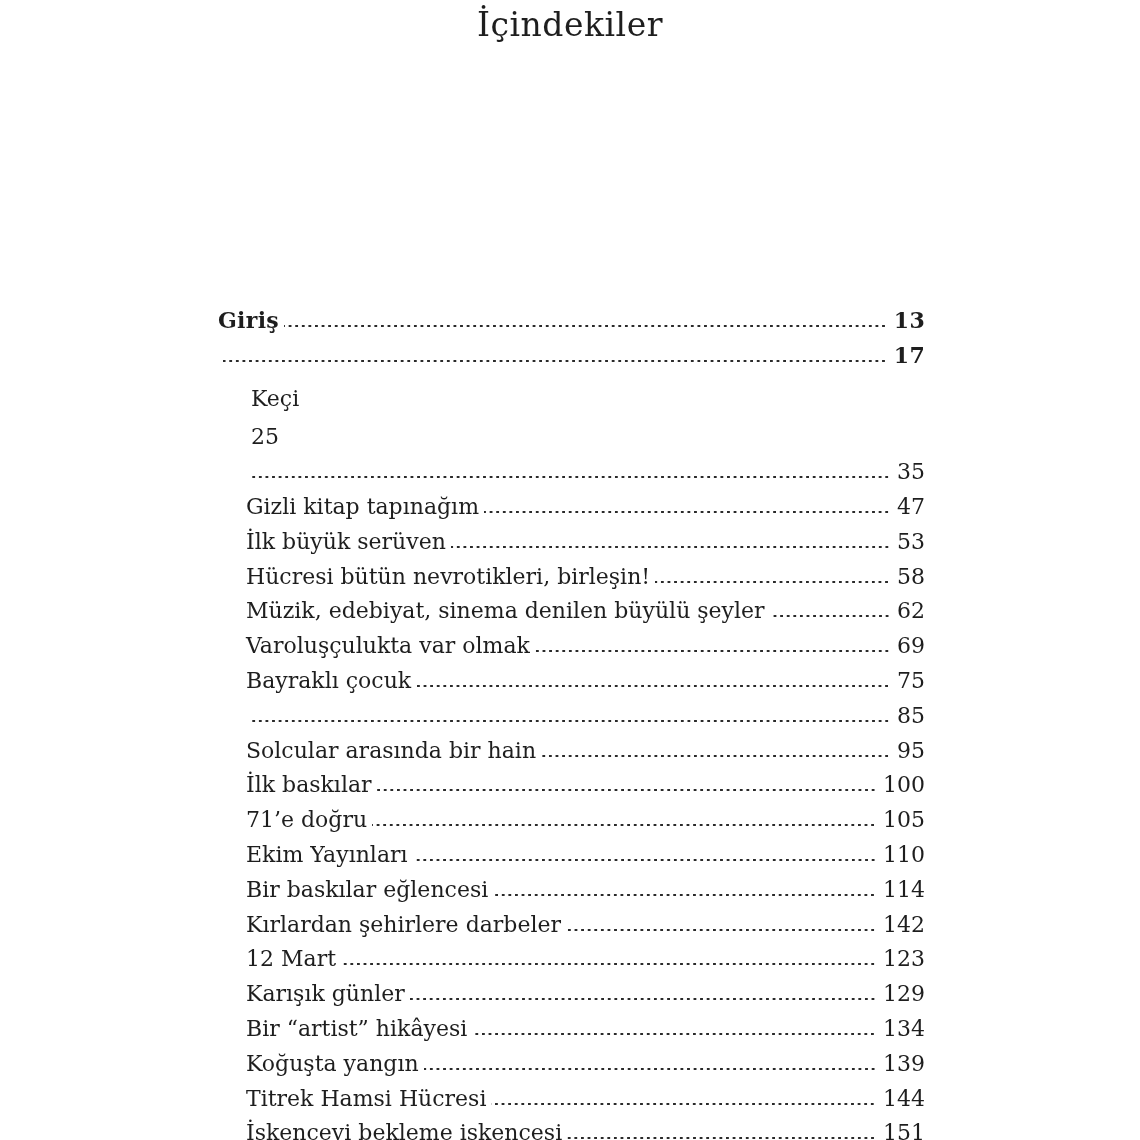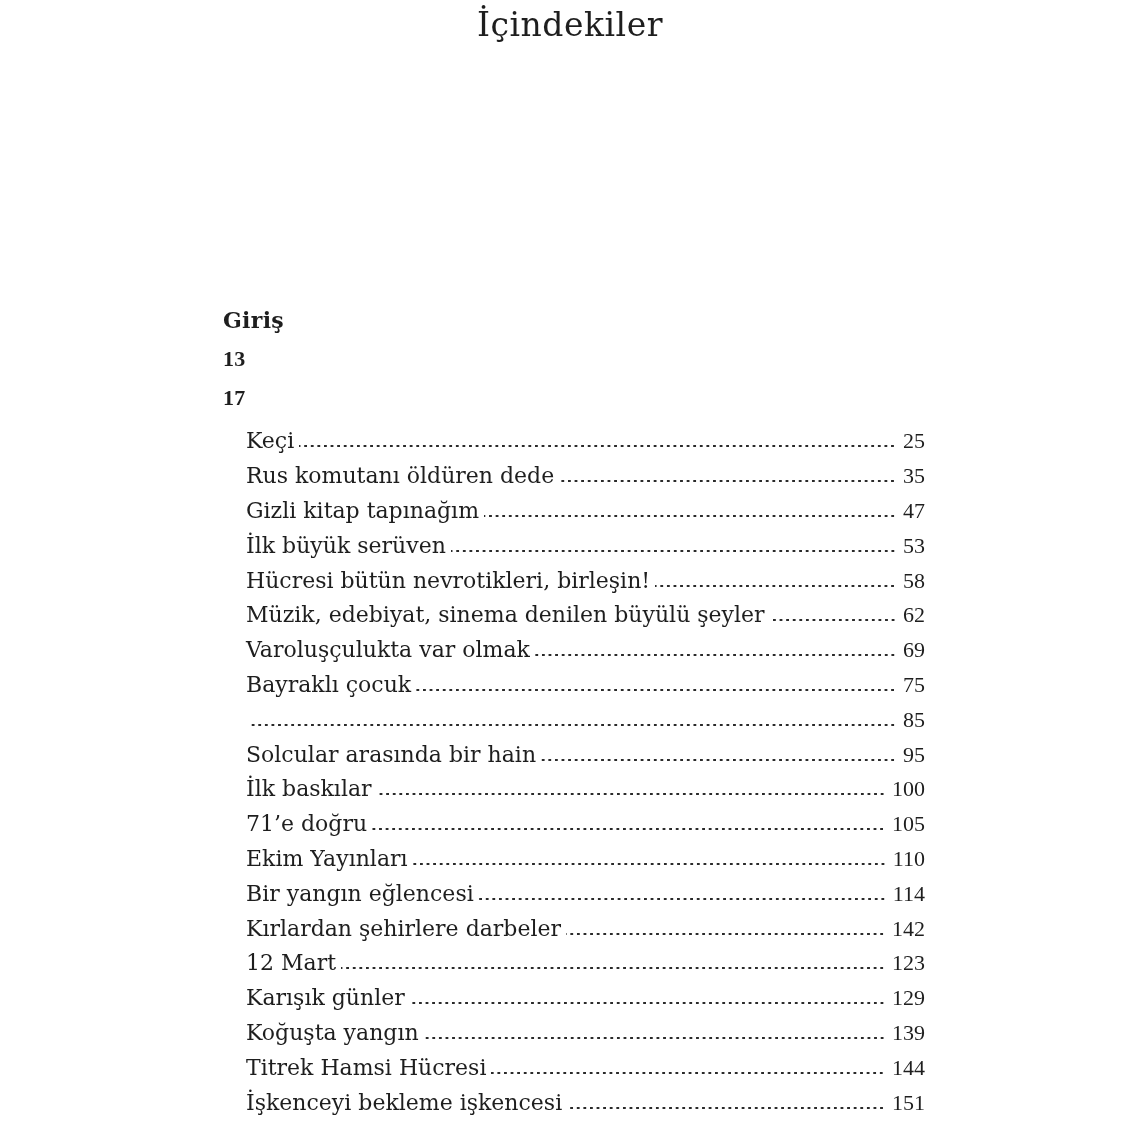--- a/index.html
+++ b/index.html
@@ -34,43 +34,42 @@
   .toc-row {
     display: flex;
     align-items: baseline;
     line-height: 34.8px;
     font-size: 22px;
     white-space: nowrap;
   }
   .toc-row.level-1 {
     font-weight: bold;
     letter-spacing: 0.3px;
-    flex-direction: column;
   }
   .toc-row.level-2 {
     padding-left: 28px;
   }
   .toc-row.level-1 + .toc-row.level-2 {
     margin-top: 9px;
+    flex-direction: column;
   }
   .t { flex: 0 0 auto; }
   .leader {
     flex: 1 1 auto;
     height: 4px;
     margin-left: 5px;
     margin-right: 7px;
     background-image: radial-gradient(circle at 50% 50%, var(--leader-dot, #2a2a2a) 1.15px, rgba(0,0,0,0) 1.5px);
     background-size: 6.6px 4px;
     background-repeat: repeat-x;
     background-position: right bottom;
   }
   .p {
     flex: 0 0 auto;
     text-align: center;
-    font-family: Liberation Serif, serif;
   }
 </style>
 </head>
 <body>
 
 <div class="page">
   <h1 class="title">İçindekiler</h1>
   <div class="toc">
       <div class="toc-row level-1">
         <span class="t">Giriş</span>
@@ -80,21 +79,20 @@
       <div class="toc-row level-1">
         <span class="leader"></span>
         <span class="p">17</span>
       </div>
       <div class="toc-row level-2">
         <span class="t">Keçi</span>
         <span class="leader"></span>
         <span class="p">25</span>
       </div>
       <div class="toc-row level-2">
-        <span class="t">Rus komutanı öldüren dede</span>
         <span class="leader"></span>
         <span class="p">35</span>
       </div>
       <div class="toc-row level-2">
         <span class="t">Gizli kitap tapınağım</span>
         <span class="leader"></span>
         <span class="p">47</span>
       </div>
       <div class="toc-row level-2">
         <span class="t">İlk büyük serüven</span>
@@ -139,38 +137,43 @@
         <span class="t">71’e doğru</span>
         <span class="leader"></span>
         <span class="p">105</span>
       </div>
       <div class="toc-row level-2">
         <span class="t">Ekim Yayınları</span>
         <span class="leader"></span>
         <span class="p">110</span>
       </div>
       <div class="toc-row level-2">
-        <span class="t">Bir yangın eğlencesi</span>
+        <span class="t">Bir baskılar eğlencesi</span>
         <span class="leader"></span>
         <span class="p">114</span>
       </div>
       <div class="toc-row level-2">
         <span class="t">Kırlardan şehirlere darbeler</span>
         <span class="leader"></span>
         <span class="p">142</span>
       </div>
       <div class="toc-row level-2">
         <span class="t">12 Mart</span>
         <span class="leader"></span>
         <span class="p">123</span>
       </div>
       <div class="toc-row level-2">
         <span class="t">Karışık günler</span>
         <span class="leader"></span>
         <span class="p">129</span>
+      </div>
+      <div class="toc-row level-2">
+        <span class="t">Bir “artist” hikâyesi</span>
+        <span class="leader"></span>
+        <span class="p">134</span>
       </div>
       <div class="toc-row level-2">
         <span class="t">Koğuşta yangın</span>
         <span class="leader"></span>
         <span class="p">139</span>
       </div>
       <div class="toc-row level-2">
         <span class="t">Titrek Hamsi Hücresi</span>
         <span class="leader"></span>
         <span class="p">144</span>

